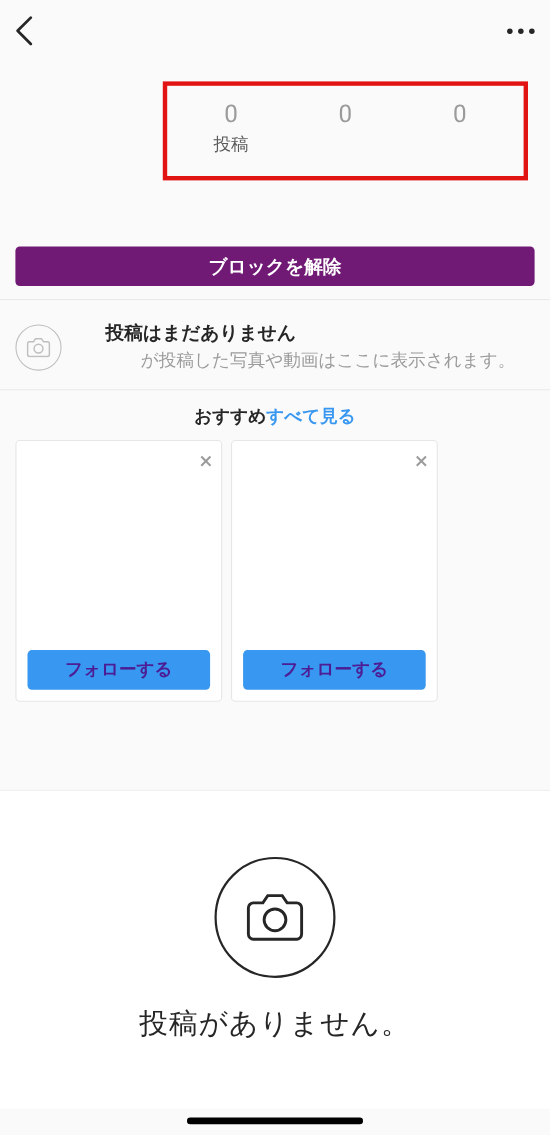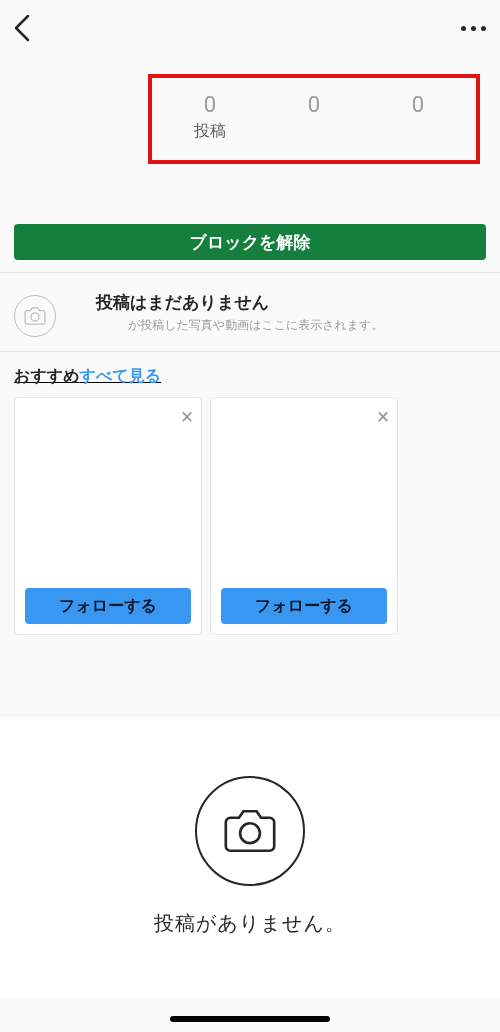--- a/index.html
+++ b/index.html
@@ -43,21 +43,21 @@
       flex: 1;
       height: 36px;
       border-radius: 4px;
       font-size: 17px;
       font-weight: 600;
       display: flex;
       align-items: center;
       justify-content: center;
       cursor: pointer;
     }
-    .btn-primary { background: #15803d; color: #fff; border: none; }
+    .btn-primary { background: #701a75; color: #fff; border: none; }
     .btn-secondary { background: #fff; color: #262626; border: 1px solid #dbdbdb; }
     
     .divider { height: 1px; background: #e6e6e6; }
     
     .empty-posts {
       display: flex;
       align-items: flex-start;
       padding: 16px 14px 14px 14px;
       gap: 12px;
       background: #fafafa;
@@ -65,29 +65,28 @@
     .camera-circle {
       width: 42px; height: 42px;
       border: 1.5px solid #bfbfbf;
       border-radius: 50%;
       display: flex; align-items: center; justify-content: center;
       flex-shrink: 0;
       margin-top: 6px;
     }
     .empty-text { flex: 1; padding-top: 2px; }
     .empty-title { font-size: 17px; font-weight: 700; color: #262626; margin-left: 28px; }
-    .empty-sub { font-size: 12px; color: #9b9b9b; line-height: 1.5; padding-left: 60px; text-indent: -0px; margin-top: 2px; }
+    .empty-sub { font-size: 16px; color: #9b9b9b; line-height: 1.5; padding-left: 60px; text-indent: -0px; margin-top: 2px; }
     
     .suggest-header {
       display: flex;
-      justify-content: flex-start;
+      justify-content: center;
       align-items: center;
       padding: 14px 14px 10px 14px;
       background: #fafafa;
-      text-decoration: underline;
     }
     .suggest-title { font-size: 16px; font-weight: 700; color: #262626; }
     .see-all { font-size: 16px; font-weight: 600; color: #3897f0; cursor: pointer; }
     
     .cards {
       display: flex;
       gap: 8px;
       padding: 0 14px 20px 14px;
       overflow: hidden;
       background: #fafafa;
@@ -108,21 +107,21 @@
       top: 8px; right: 8px;
       font-size: 22px;
       color: #9b9b9b;
       cursor: pointer;
       line-height: 1;
     }
     .card-follow {
       margin: auto 10px 10px 10px;
       height: 36px;
       background: #3897f0;
-      color: #0f172a;
+      color: #4c1d95;
       border: none;
       border-radius: 4px;
       font-size: 16px;
       font-weight: 600;
       cursor: pointer;
     }
     .card-partial {
       width: 60px;
       height: 238px;
       background: #fff;
@@ -143,21 +142,21 @@
       text-align: center;
       border-top: 1px solid #efefef;
     }
     .big-camera-circle {
       width: 110px; height: 110px;
       border: 2.5px solid #262626;
       border-radius: 50%;
       margin: 0 auto 24px auto;
       display: flex; align-items: center; justify-content: center;
     }
-    .big-empty-text { font-size: 20px; color: #262626; font-weight: 300; letter-spacing: 1px; }
+    .big-empty-text { font-size: 26px; color: #262626; font-weight: 300; letter-spacing: 1px; }
     
     .home-indicator {
       position: absolute;
       bottom: 10px;
       left: 50%;
       transform: translateX(-50%);
       width: 160px;
       height: 6px;
       background: #000;
       border-radius: 4px;

